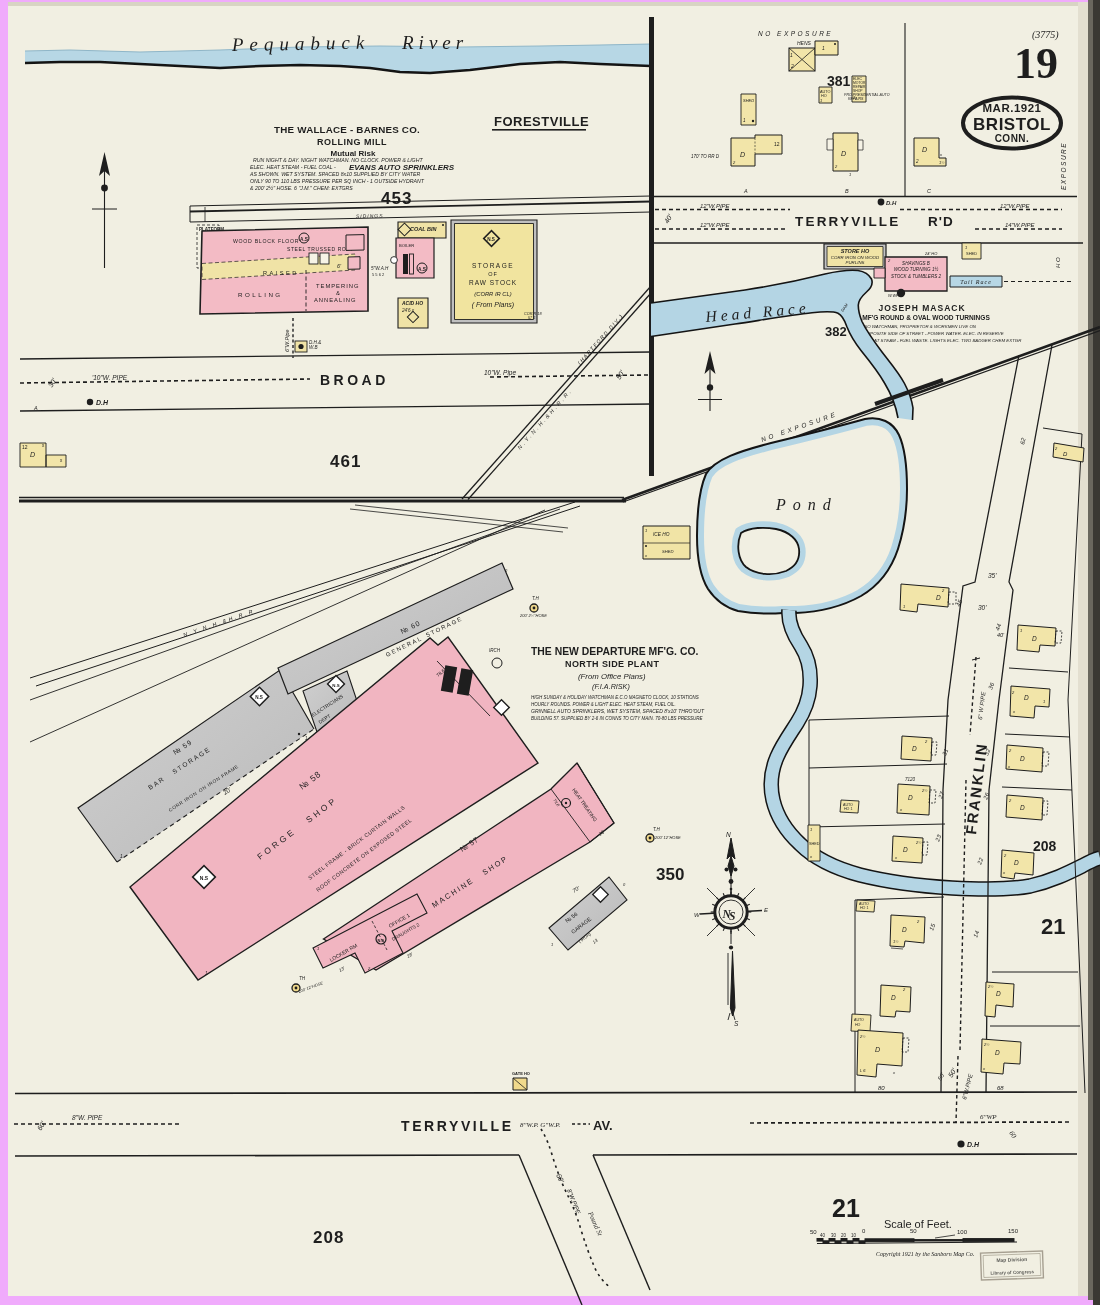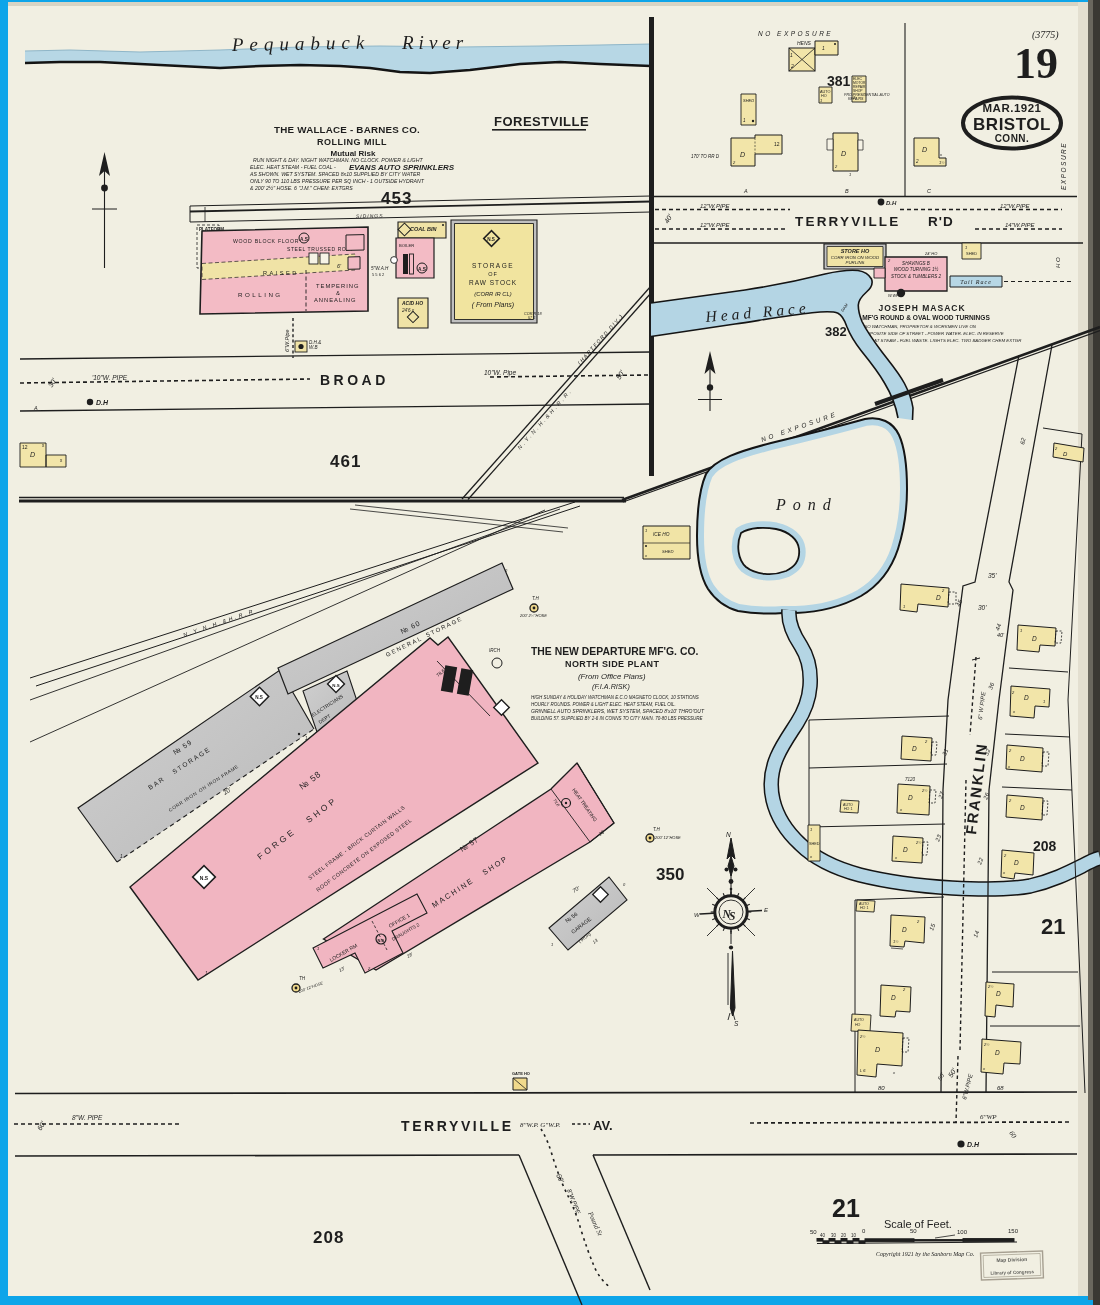--- a/index.html
+++ b/index.html
@@ -1,16 +1,16 @@
 <!DOCTYPE html>
 <html><head>
 <meta charset="utf-8">
 <style>
 html,body{margin:0;padding:0;background:#e7ebee;}
-#page{position:relative;width:1100px;height:1305px;overflow:hidden;background:#0ea5e9;}
+#page{position:relative;width:1100px;height:1305px;overflow:hidden;background:#f0abfc;}
 svg{position:absolute;top:0;left:0;}
 text{font-family:"Liberation Sans",sans-serif;fill:#1e1e1e;}
 .it{font-style:italic;}
 .sc{font-family:"Liberation Serif",serif;font-style:italic;}
 </style>
 </head>
 <body>
 <div id="page">
 <svg width="1100" height="1305" viewBox="0 0 1100 1305">
 <defs>

